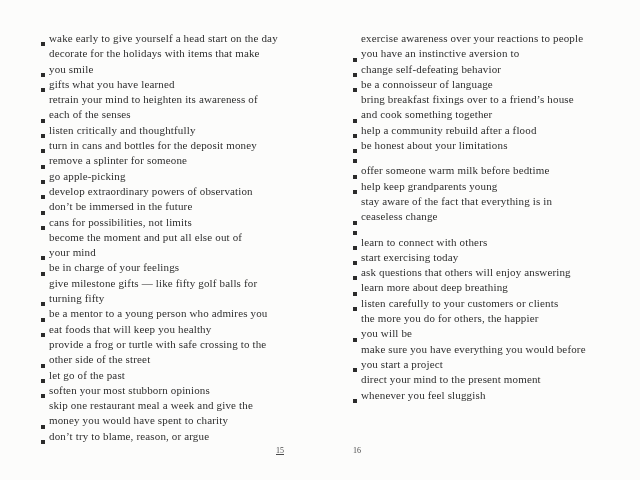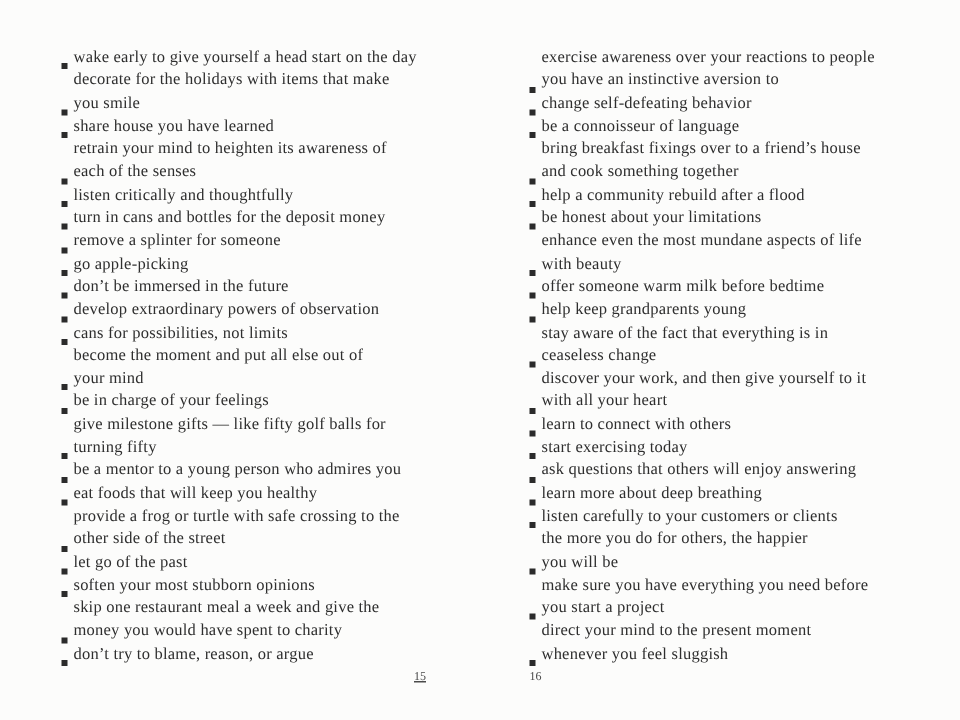--- a/index.html
+++ b/index.html
@@ -70,21 +70,21 @@
   </div>
 
   <div class="item">
     <span class="bullet"></span>
     <span class="item-text">decorate for the holidays with items that make
 you smile</span>
   </div>
 
   <div class="item">
     <span class="bullet"></span>
-    <span class="item-text">share house you have learned</span>
+    <span class="item-text">gifts what you have learned</span>
   </div>
 
   <div class="item">
     <span class="bullet"></span>
     <span class="item-text">retrain your mind to heighten its awareness of
 each of the senses</span>
   </div>
 
   <div class="item">
     <span class="bullet"></span>
@@ -101,26 +101,26 @@
     <span class="item-text">remove a splinter for someone</span>
   </div>
 
   <div class="item">
     <span class="bullet"></span>
     <span class="item-text">go apple-picking</span>
   </div>
 
   <div class="item">
     <span class="bullet"></span>
+    <span class="item-text">develop extraordinary powers of observation</span>
+  </div>
+
+  <div class="item">
+    <span class="bullet"></span>
     <span class="item-text">don’t be immersed in the future</span>
-  </div>
-
-  <div class="item">
-    <span class="bullet"></span>
-    <span class="item-text">develop extraordinary powers of observation</span>
   </div>
 
   <div class="item">
     <span class="bullet"></span>
     <span class="item-text">cans for possibilities, not limits</span>
   </div>
 
   <div class="item">
     <span class="bullet"></span>
     <span class="item-text">become the moment and put all else out of
@@ -206,44 +206,40 @@
     <span class="item-text">help a community rebuild after a flood</span>
   </div>
 
   <div class="item">
     <span class="bullet"></span>
     <span class="item-text">be honest about your limitations</span>
   </div>
 
   <div class="item">
     <span class="bullet"></span>
-    <span class="item-text">enhance even the most mundane aspects of life
-with beauty</span>
   </div>
 
   <div class="item">
     <span class="bullet"></span>
     <span class="item-text">offer someone warm milk before bedtime</span>
   </div>
 
   <div class="item">
     <span class="bullet"></span>
     <span class="item-text">help keep grandparents young</span>
   </div>
 
   <div class="item">
     <span class="bullet"></span>
     <span class="item-text">stay aware of the fact that everything is in
 ceaseless change</span>
   </div>
 
   <div class="item">
     <span class="bullet"></span>
-    <span class="item-text">discover your work, and then give yourself to it
-with all your heart</span>
   </div>
 
   <div class="item">
     <span class="bullet"></span>
     <span class="item-text">learn to connect with others</span>
   </div>
 
   <div class="item">
     <span class="bullet"></span>
     <span class="item-text">start exercising today</span>
@@ -265,21 +261,21 @@
   </div>
 
   <div class="item">
     <span class="bullet"></span>
     <span class="item-text">the more you do for others, the happier
 you will be</span>
   </div>
 
   <div class="item">
     <span class="bullet"></span>
-    <span class="item-text">make sure you have everything you need before
+    <span class="item-text">make sure you have everything you would before
 you start a project</span>
   </div>
 
   <div class="item">
     <span class="bullet"></span>
     <span class="item-text">direct your mind to the present moment
 whenever you feel sluggish</span>
   </div>
 </div>
 </div>

